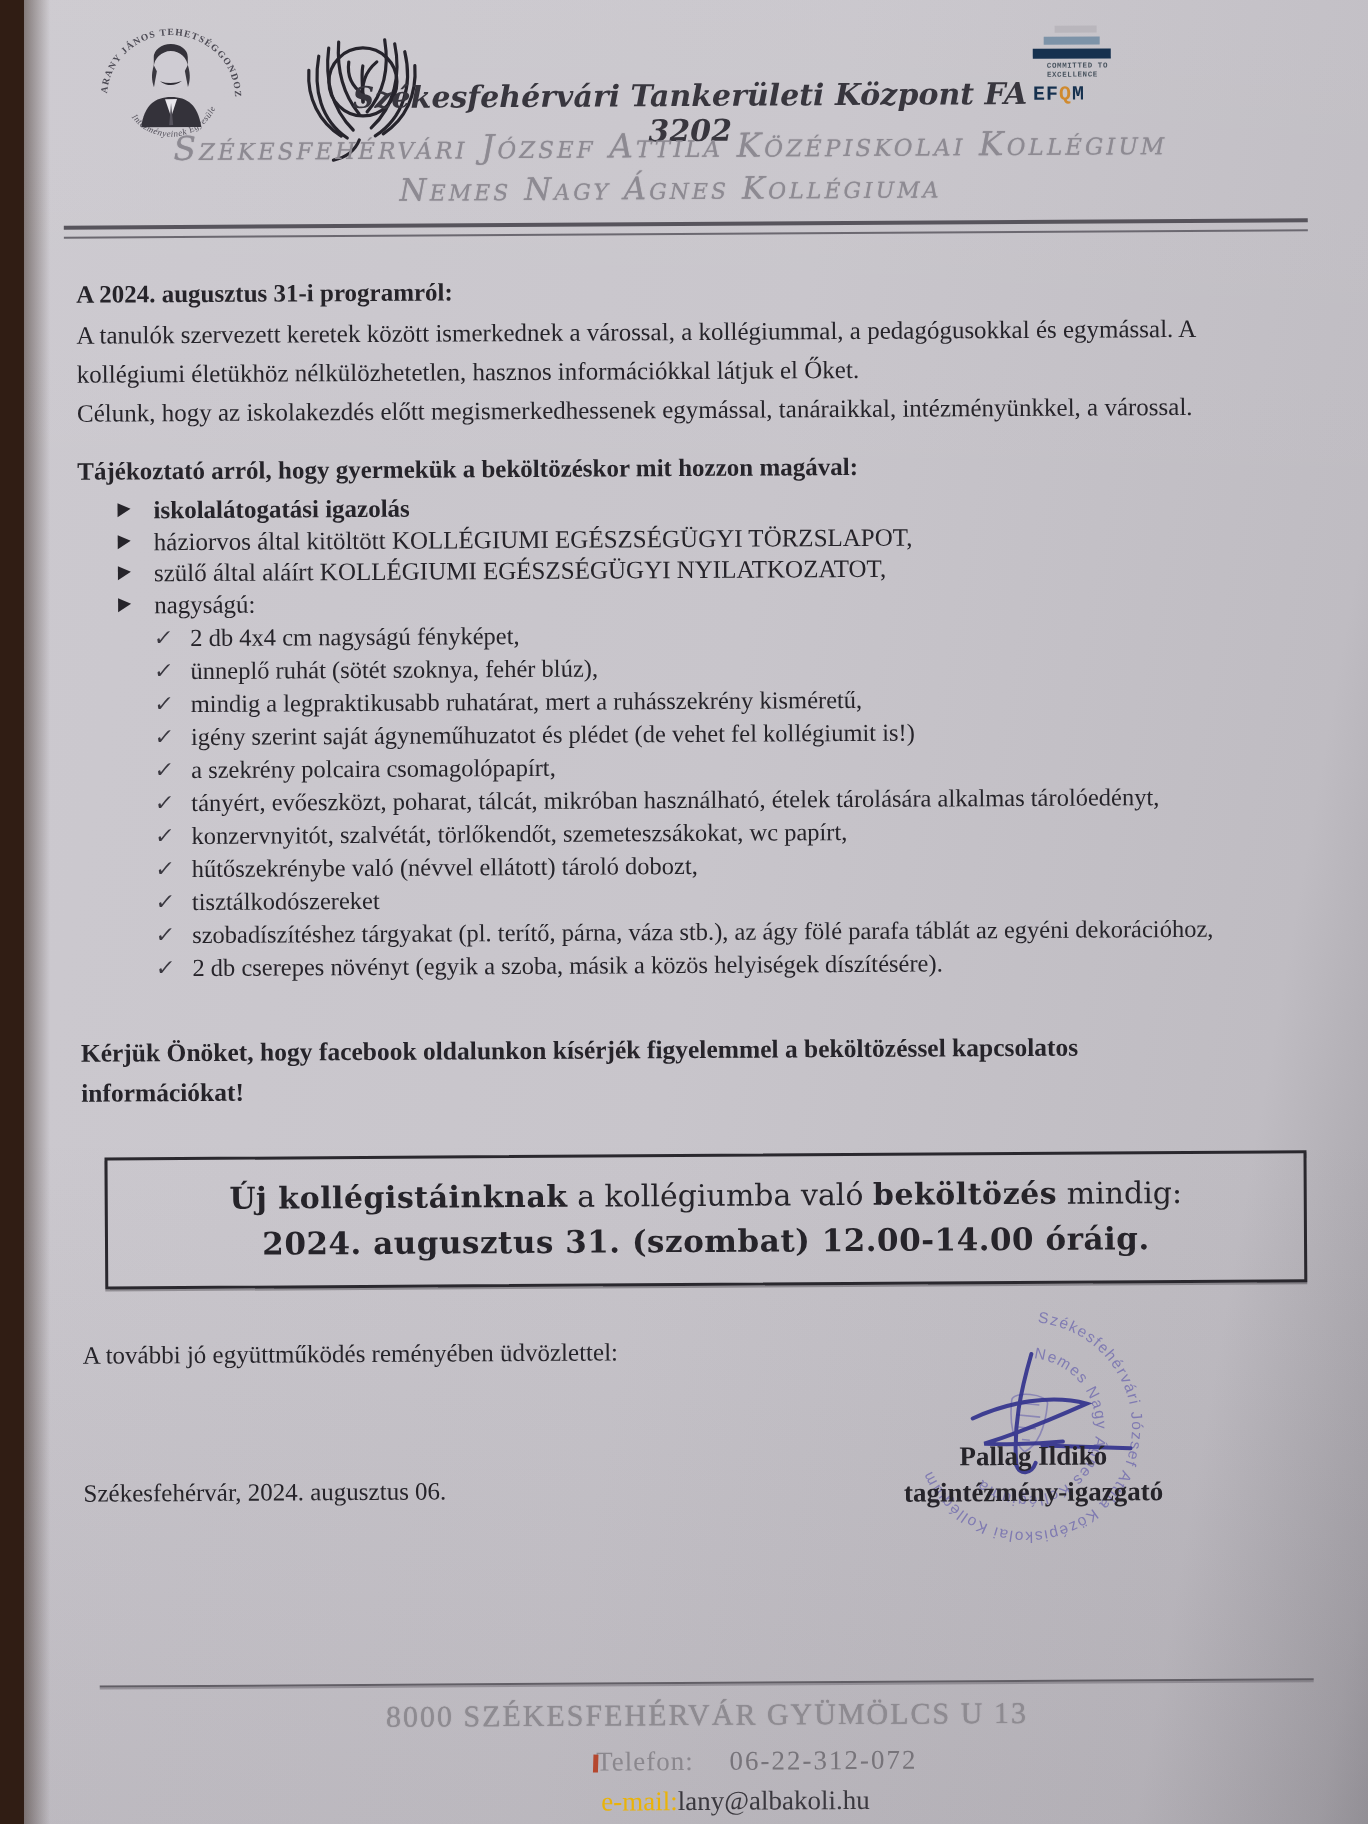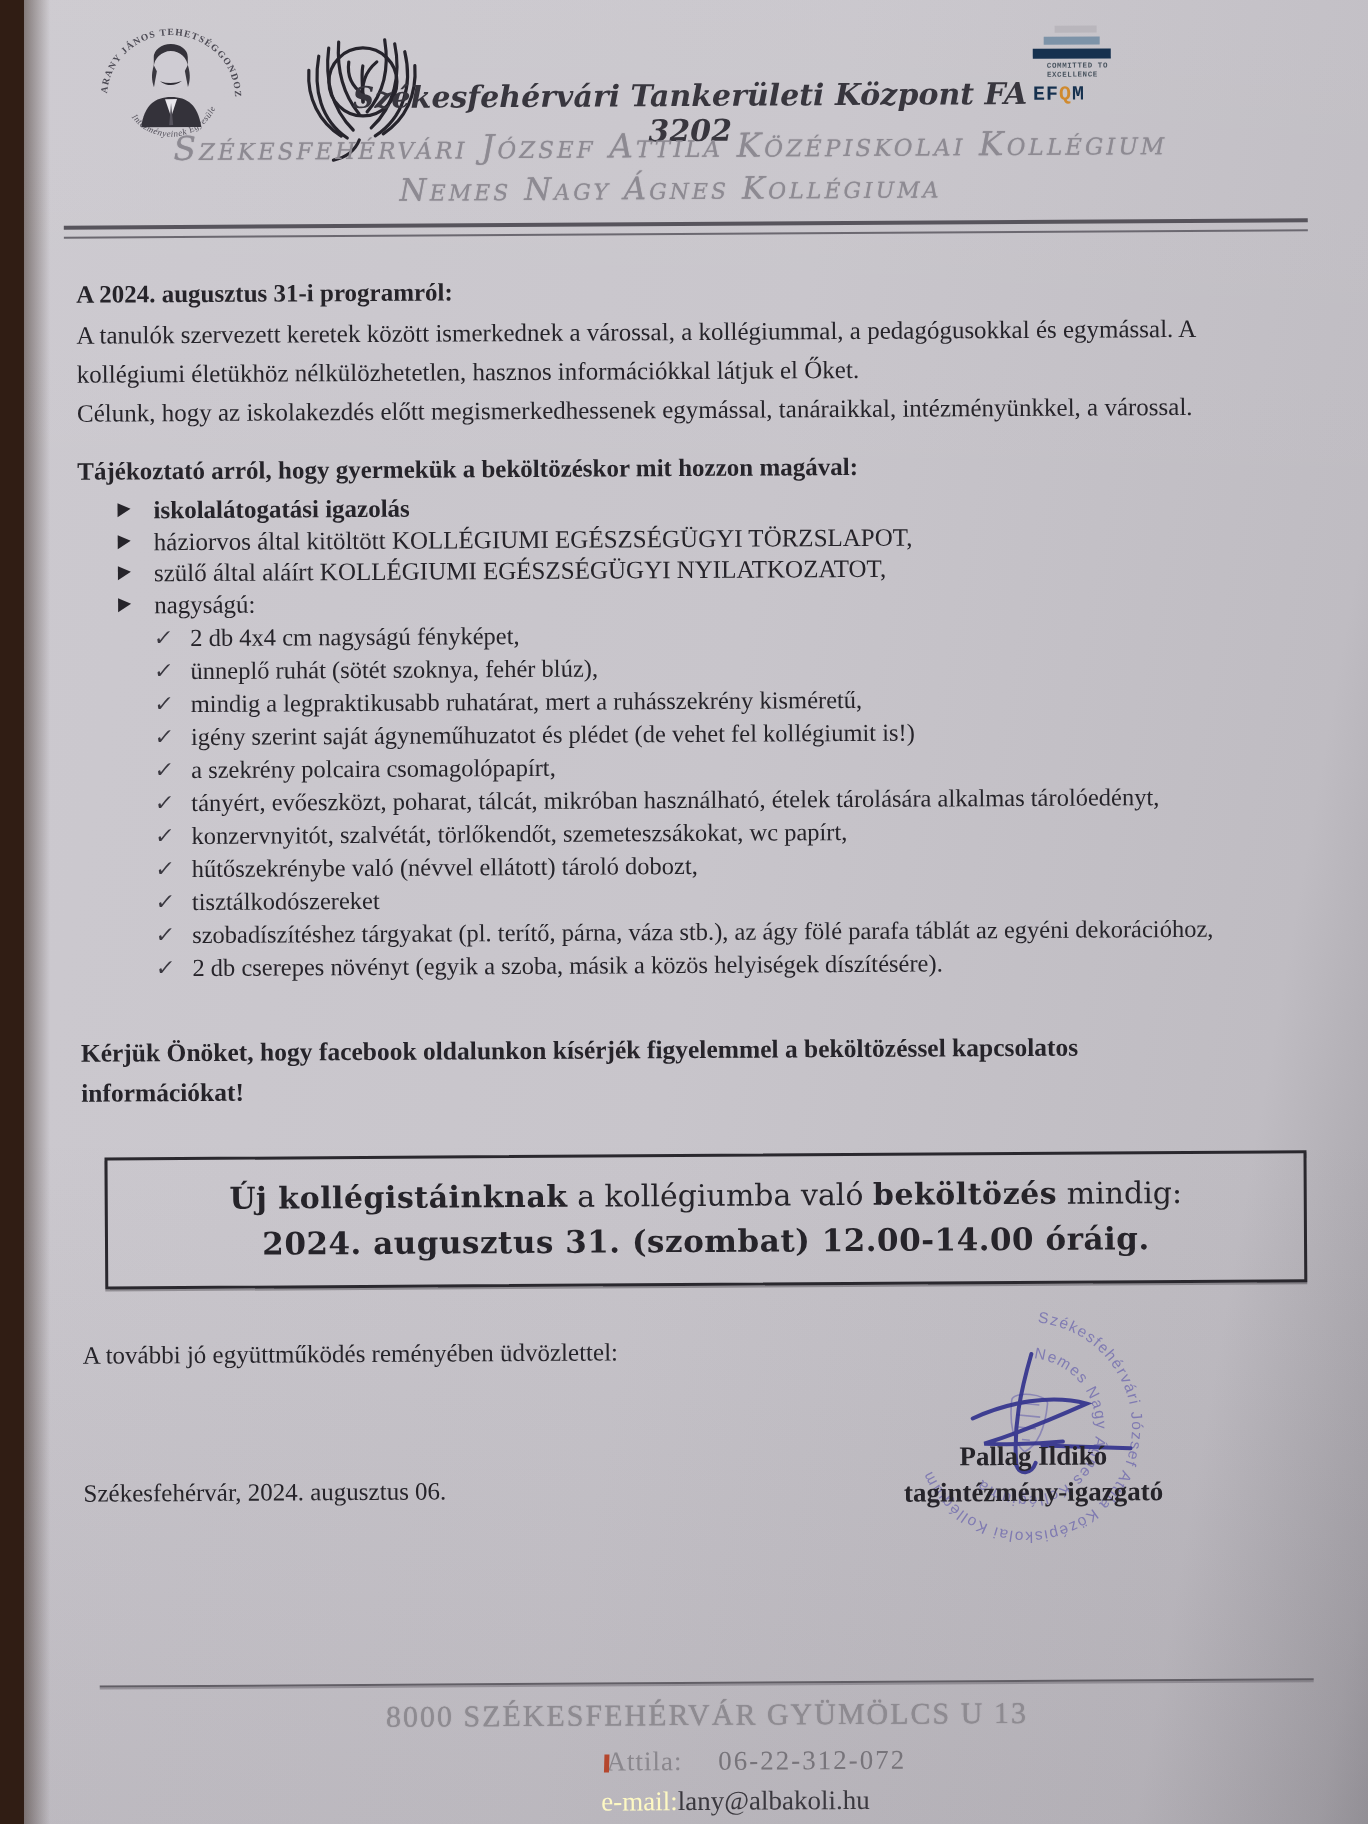--- a/index.html
+++ b/index.html
@@ -74,21 +74,21 @@
          box-shadow:0 2px 0 rgba(97,94,101,.45);}
   .faddr{position:absolute;left:95px;top:1698px;width:1214px;text-align:center;
          font-size:30px;letter-spacing:2px;color:#8e8b91;text-shadow:0 0 1px rgba(110,107,113,.7);}
   .fphone{position:absolute;left:95px;top:1746px;width:1214px;text-align:center;color:#8a878d;
          font-size:27px;letter-spacing:1px;transform:translateX(48px);}
   .fphone .num{color:#77747a;margin-left:28px;letter-spacing:2px;}
   .phone-mark{display:inline-block;width:5px;height:18px;background:#b5472e;margin-right:-9px;
          vertical-align:-2px;transform:rotate(2deg);}
   .femail{position:absolute;left:95px;top:1786px;width:1214px;text-align:center;font-size:27px;
          transform:translateX(28px);}
-  .femail .lbl{color:#fef9c3;}
+  .femail .lbl{color:#eab308;}
   .femail .val{color:#3a383e;}
 </style>
 </head>
 <body>
 
 <div class="photo">
   <div class="paper"></div>
 
   <div class="content">
 
@@ -218,21 +218,21 @@
       <div class="nm">Pallag Ildikó</div>
       <div class="tt">tagintézmény-igazgató</div>
     </div>
 
     <div class="dateline">Székesfehérvár, 2024. augusztus 06.</div>
 
     <div class="frule"></div>
     <div class="faddr">8000 SZÉKESFEHÉRVÁR GYÜMÖLCS U 13</div>
     <div class="fphone">
       <span class="phone-mark"></span>
-      <span>Attila:</span>
+      <span>Telefon:</span>
       <span class="num">06-22-312-072</span>
     </div>
     <div class="femail">
       <span class="lbl">e-mail:</span><span class="val">lany@albakoli.hu</span>
     </div>
 
   </div>
 </div>
 
 </body></html>

